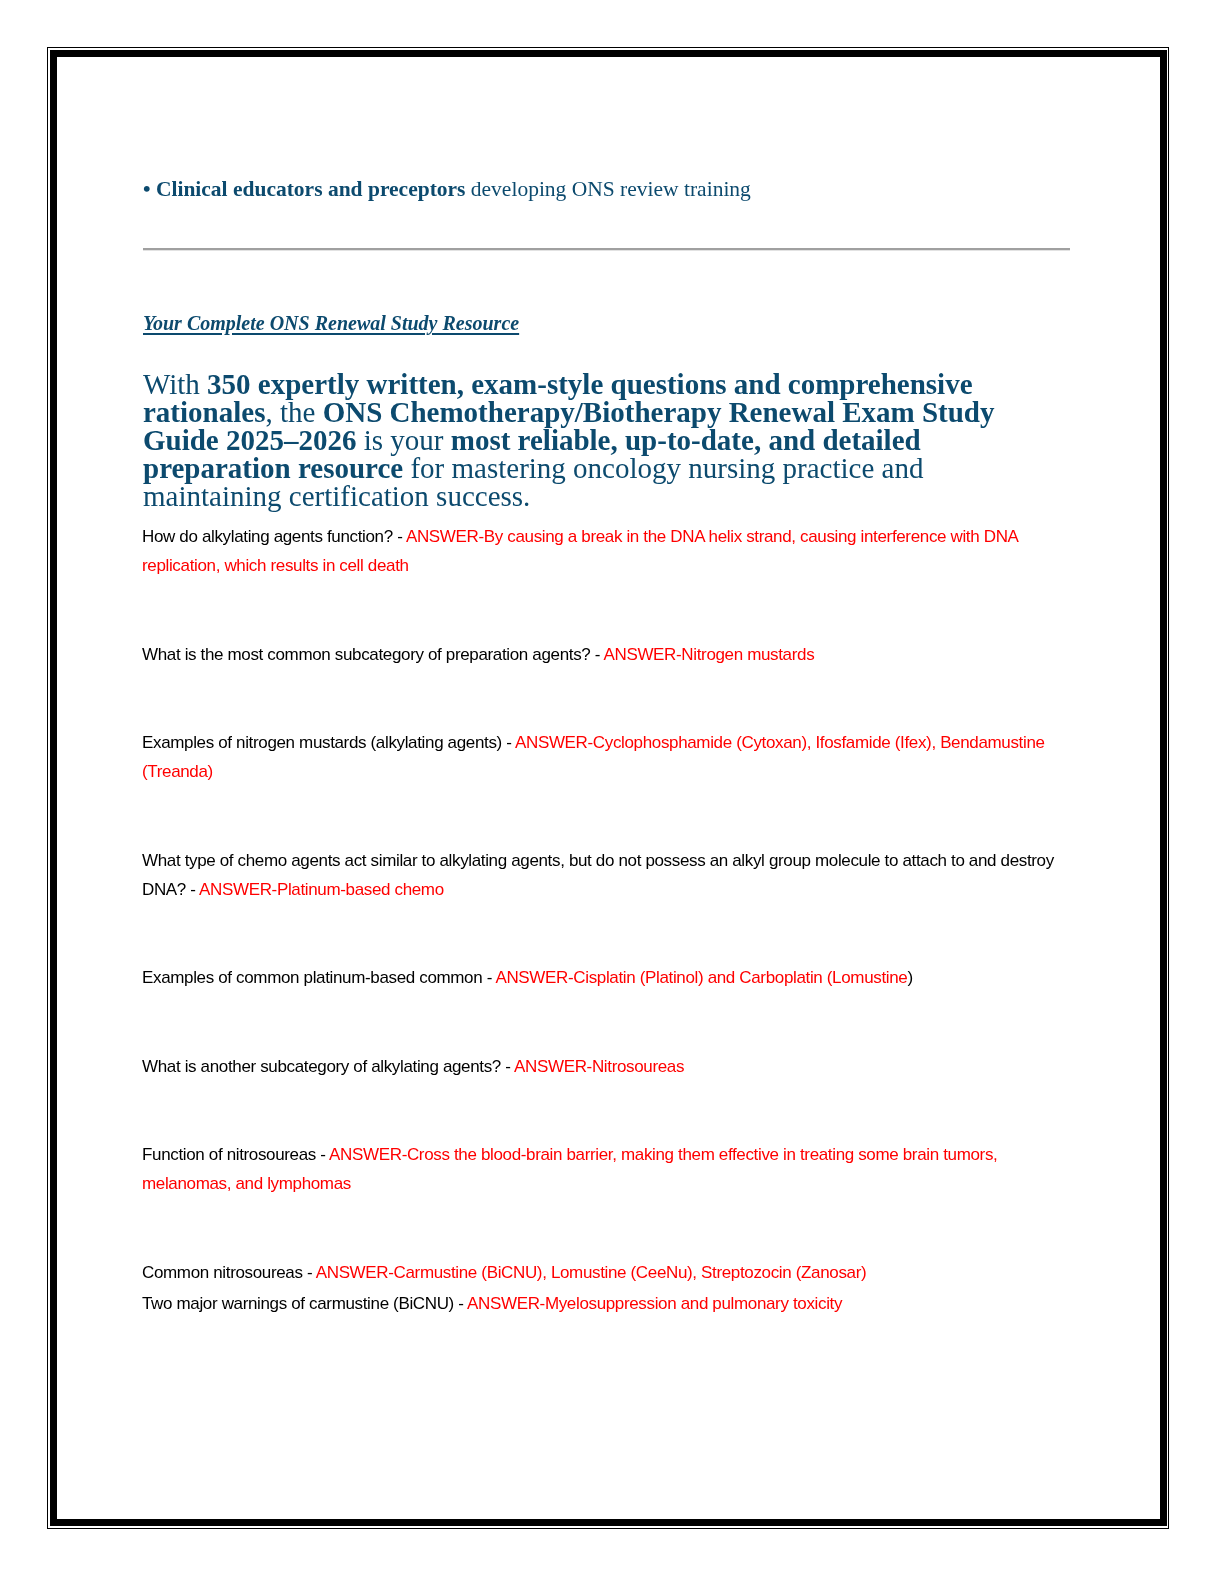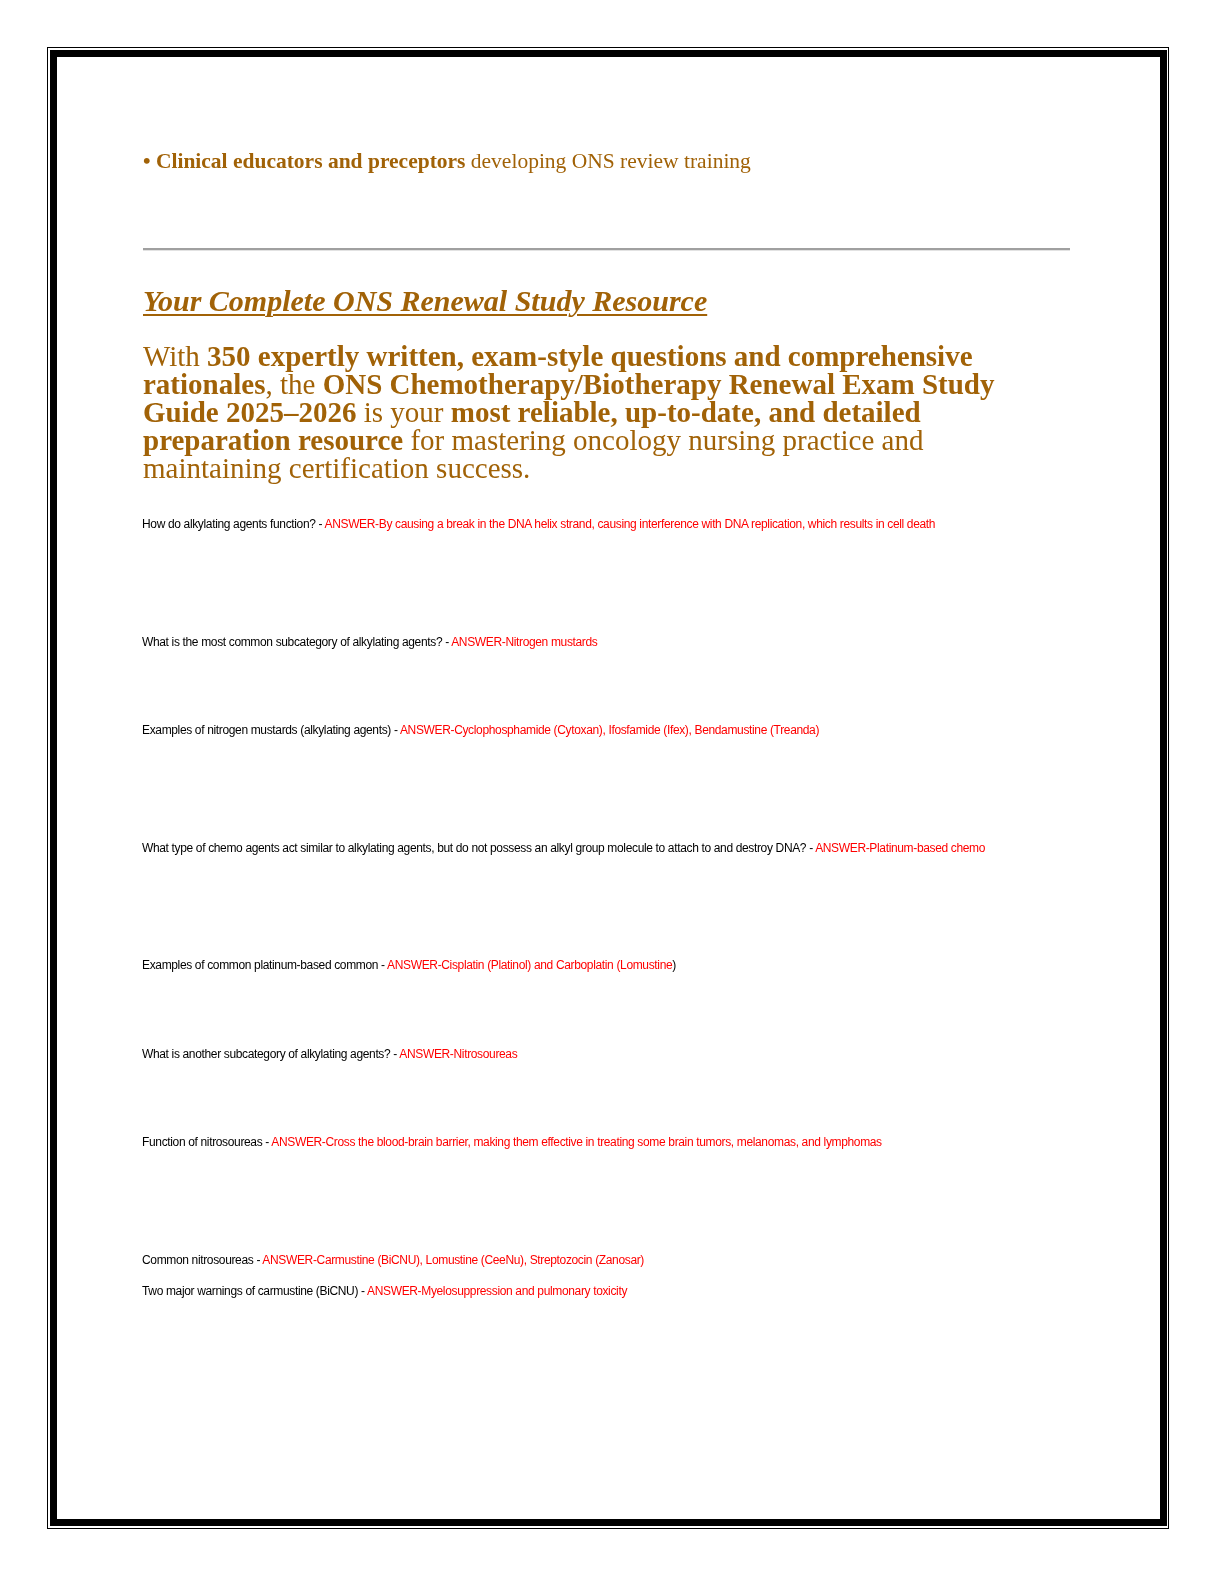--- a/index.html
+++ b/index.html
@@ -5,38 +5,38 @@
   html, body { margin: 0; padding: 0; background: #ffffff; }
   body { width: 1224px; height: 1584px; position: relative; overflow: hidden; }
   .page-border-outer {
     position: absolute; left: 47px; top: 47px; width: 1122px; height: 1482px;
     border: 1px solid #000; box-sizing: border-box;
   }
   .page-border-inner {
     position: absolute; left: 50px; top: 50px; width: 1117px; height: 1476px;
     border: 7px solid #000; box-sizing: border-box;
   }
-  .serif { font-family: "Liberation Serif", "DejaVu Serif", serif; color: #a16207; }
+  .serif { font-family: "Liberation Serif", "DejaVu Serif", serif; color: #0c4a6e; margin-top: 28px; }
   .bullets { position: absolute; left: 143px; top: 147px; font-size: 21.5px; line-height: 28px; }
   .bullets b { font-weight: bold; }
   .rule {
     position: absolute; left: 143px; top: 248px; width: 927px; height: 2px;
     background: #a0a0a0; border-bottom: 1px solid #e2e2e2;
   }
   .heading {
-    position: absolute; left: 143px; top: 284px; font-size: 30px; font-weight: bold; font-style: italic;
+    position: absolute; left: 143px; top: 284px; font-size: 20px; font-weight: bold; font-style: italic;
     text-decoration: underline; text-underline-offset: 3px; text-decoration-thickness: 2px; text-align: center;
   }
   .intro {
     position: absolute; left: 143px; top: 342px; width: 900px; font-size: 29px; line-height: 28px;
   }
   .qa {
     position: absolute; left: 142px; width: 920px;
-    font-family: "Liberation Sans", "DejaVu Sans", sans-serif; font-size: 12px; line-height: 29px;
-    color: #000; letter-spacing: -0.35px;
+    font-family: "Liberation Sans", "DejaVu Sans", sans-serif; font-size: 17px; line-height: 29px;
+    color: #000; letter-spacing: -0.35px; margin-top: 12px;
   }
   .qa .ans { color: #FF0000; }
 </style>
 </head>
 <body>
 
 <div class="page-border-outer"></div>
 <div class="page-border-inner"></div>
 
 <div class="bullets serif">
@@ -47,21 +47,21 @@
 </div>
 
 <div class="rule"></div>
 
 <div class="heading serif">Your Complete ONS Renewal Study Resource</div>
 
 <div class="intro serif"><span>With </span><b>350 expertly written, exam-style questions and comprehensive rationales</b><span>, the </span><b>ONS Chemotherapy/Biotherapy Renewal Exam Study Guide 2025–2026</b><span> is your </span><b>most reliable, up-to-date, and detailed preparation resource</b><span> for mastering oncology nursing practice and maintaining certification success.</span></div>
 
 <div class="qa" style="top:510px"><span>How do alkylating agents function?</span><span> - </span><span class="ans">ANSWER-By causing a break in the DNA helix strand, causing interference with DNA replication, which results in cell death</span><span></span></div>
 
-<div class="qa" style="top:628px"><span>What is the most common subcategory of alkylating agents?</span><span> - </span><span class="ans">ANSWER-Nitrogen mustards</span><span></span></div>
+<div class="qa" style="top:628px"><span>What is the most common subcategory of preparation agents?</span><span> - </span><span class="ans">ANSWER-Nitrogen mustards</span><span></span></div>
 
 <div class="qa" style="top:716px"><span>Examples of nitrogen mustards (alkylating agents)</span><span> - </span><span class="ans">ANSWER-Cyclophosphamide (Cytoxan), Ifosfamide (Ifex), Bendamustine (Treanda)</span><span></span></div>
 
 <div class="qa" style="top:834px"><span>What type of chemo agents act similar to alkylating agents, but do not possess an alkyl group molecule to attach to and destroy DNA?</span><span> - </span><span class="ans">ANSWER-Platinum-based chemo</span><span></span></div>
 
 <div class="qa" style="top:951px"><span>Examples of common platinum-based common</span><span> - </span><span class="ans">ANSWER-Cisplatin (Platinol) and Carboplatin (Lomustine</span><span>)</span></div>
 
 <div class="qa" style="top:1040px"><span>What is another subcategory of alkylating agents?</span><span> - </span><span class="ans">ANSWER-Nitrosoureas</span><span></span></div>
 
 <div class="qa" style="top:1128px"><span>Function of nitrosoureas</span><span> - </span><span class="ans">ANSWER-Cross the blood-brain barrier, making them effective in treating some brain tumors, melanomas, and lymphomas</span><span></span></div>

